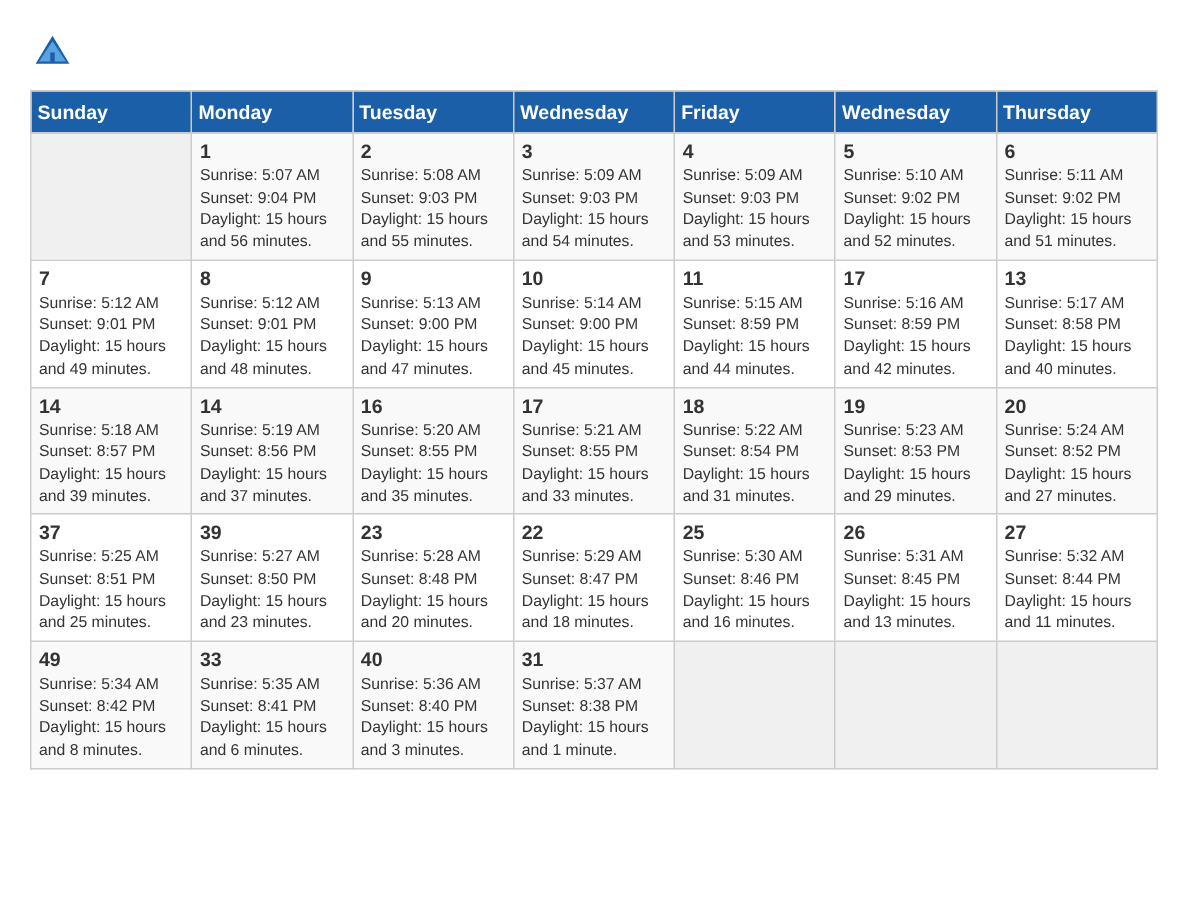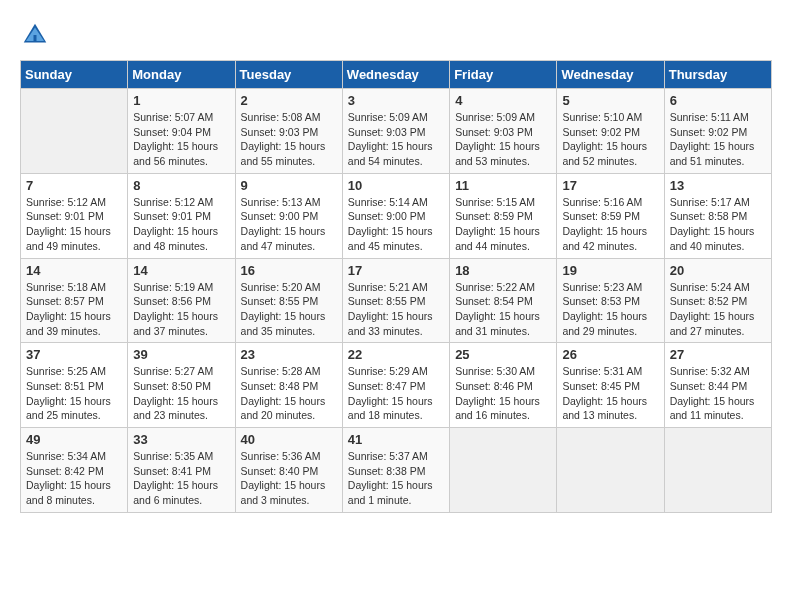--- a/index.html
+++ b/index.html
@@ -253,21 +253,21 @@
         </td>
         <td>
           <span class="day-number">33</span>
           <div class="day-info">Sunrise: 5:35 AM<br>Sunset: 8:41 PM<br>Daylight: 15 hours<br>and 6 minutes.</div>
         </td>
         <td>
           <span class="day-number">40</span>
           <div class="day-info">Sunrise: 5:36 AM<br>Sunset: 8:40 PM<br>Daylight: 15 hours<br>and 3 minutes.</div>
         </td>
         <td>
-          <span class="day-number">41</span>
+          <span class="day-number">31</span>
           <div class="day-info">Sunrise: 5:37 AM<br>Sunset: 8:38 PM<br>Daylight: 15 hours<br>and 1 minute.</div>
         </td>
         <td class="empty-cell"></td>
         <td class="empty-cell"></td>
         <td class="empty-cell"></td>
       </tr>
     </tbody>
 </table>
 
 </body></html>

